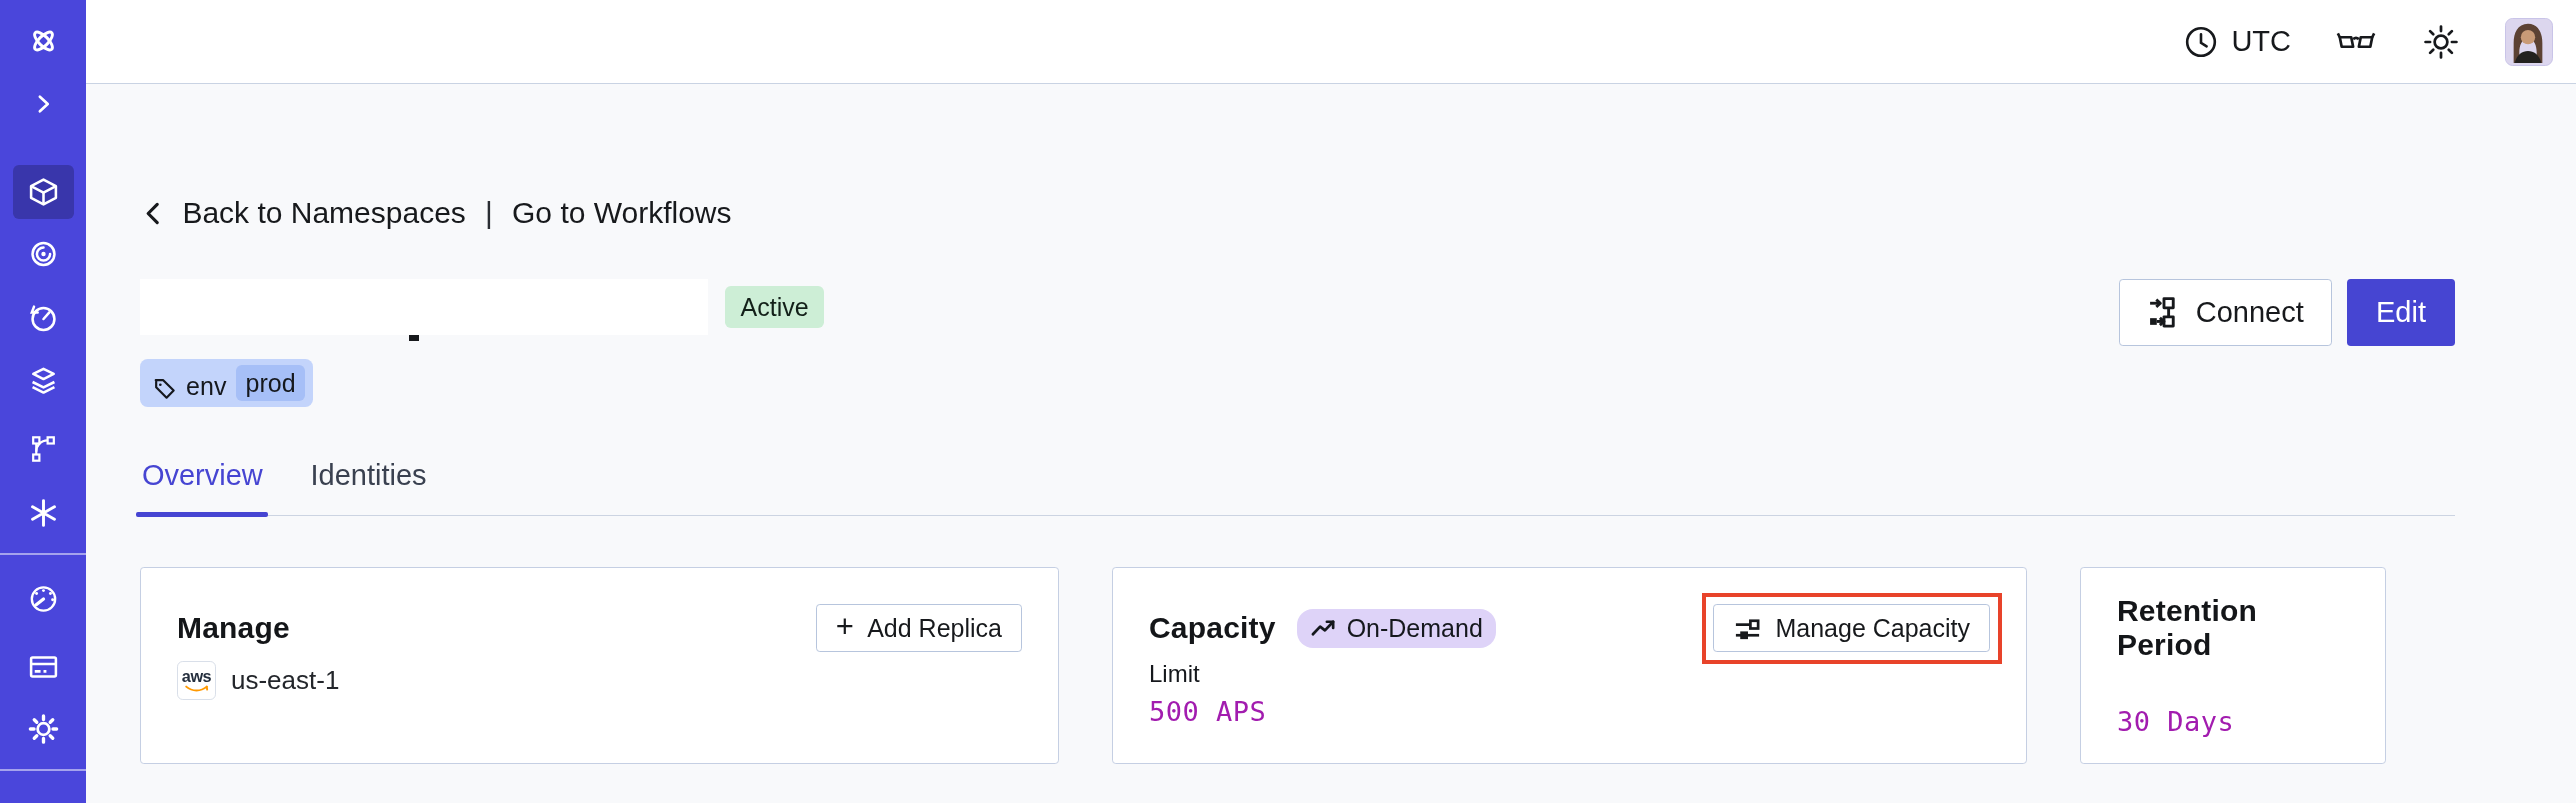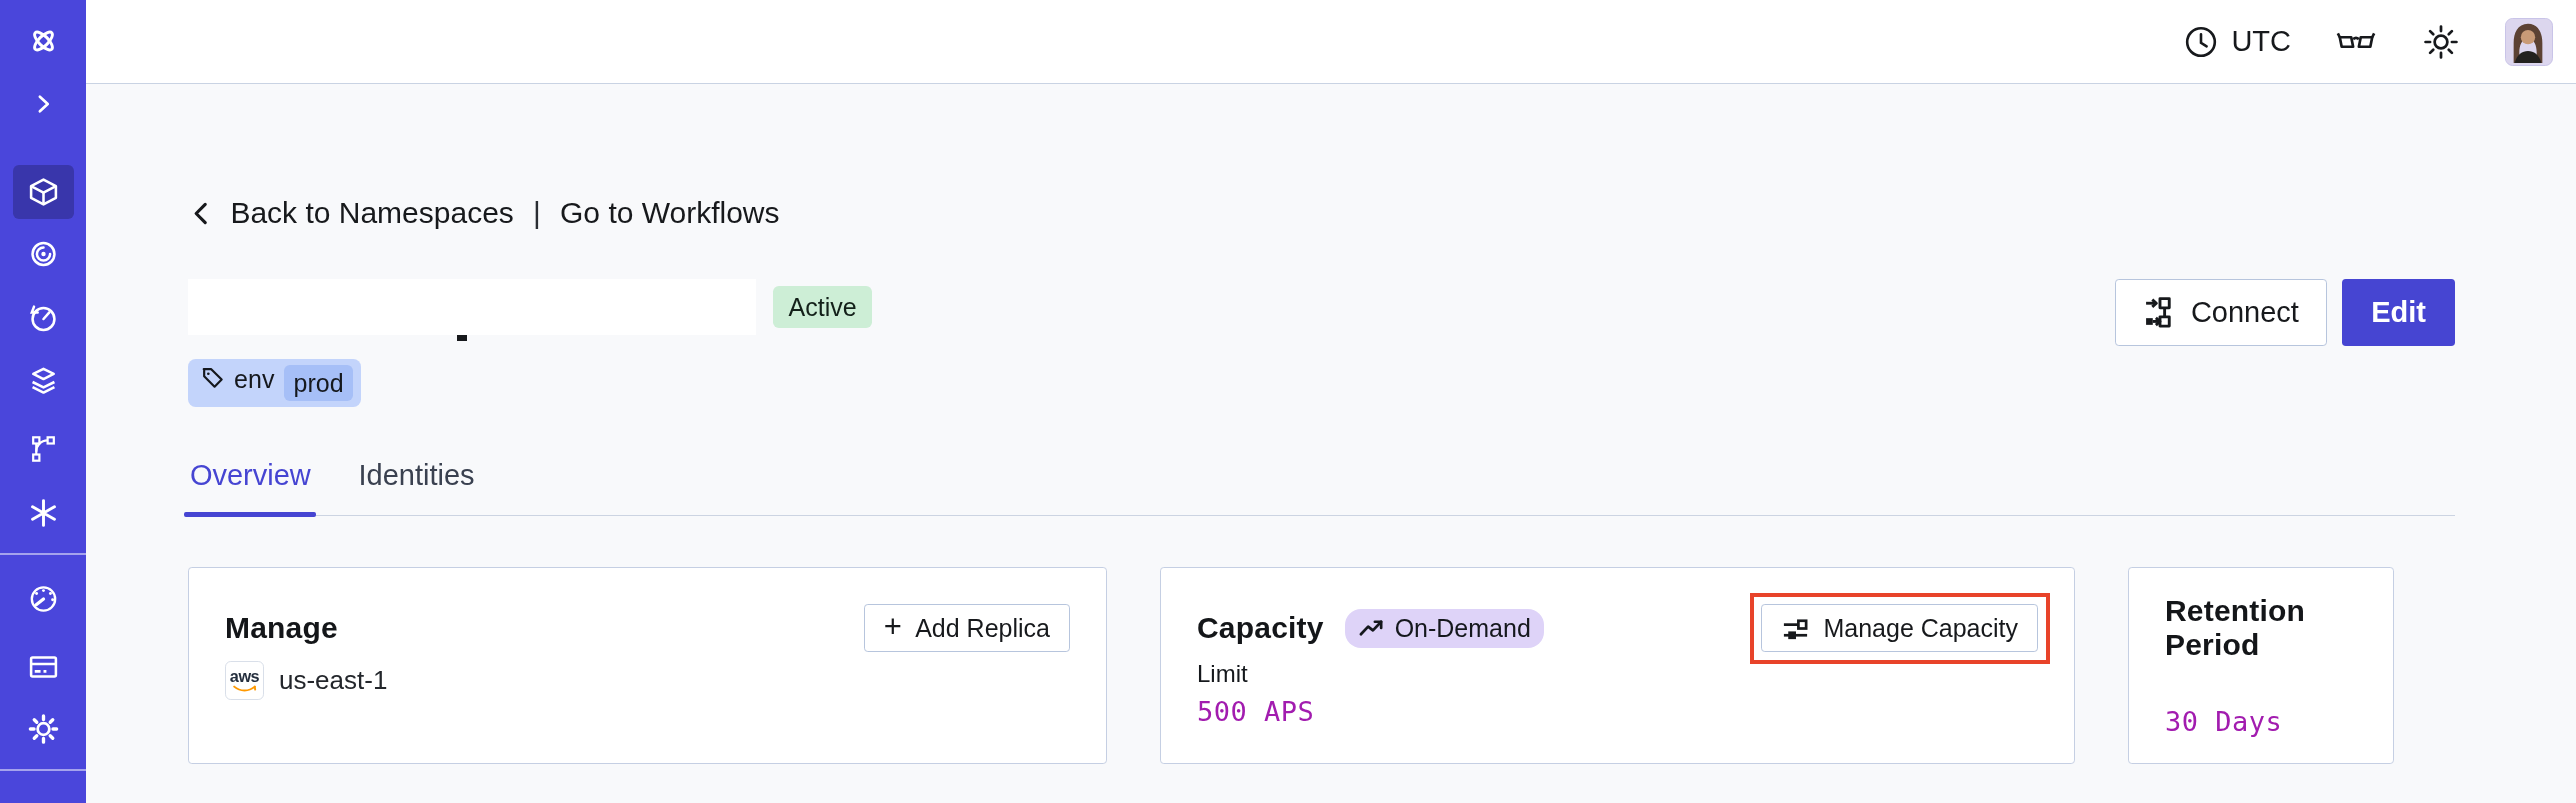--- a/index.html
+++ b/index.html
@@ -31,65 +31,65 @@
   .tz-group { display: flex; align-items: center; gap: 11.5px; cursor: pointer; }
   .tz-label { font-size: 29px; color: #17191c; }
   .topbar-icon { color: #17191c; cursor: pointer; }
   .avatar {
     width: 48px; height: 48px; border-radius: 7.7px; overflow: hidden;
     border: 1.9px solid #c9c4e8; background: #dcd6ee; cursor: pointer;
   }
 
   
   .main { position: absolute; left: 86px; top: 86px; right: 0; bottom: 0; }
-  .content { margin: 0 121px 0 102px; }
+  .content { margin: 0 121px 0 54px; }
 
   .breadcrumb {
     margin-top: 110px; display: flex; align-items: center; gap: 13.4px;
     font-size: 30px; font-weight: 500; color: #17191c;
   }
   .crumb-link { cursor: pointer; }
   .crumb-sep { margin: 0 5.8px; font-weight: 400; color: #2a2d33; }
 
   .title-row { margin-top: 49px; display: flex; justify-content: space-between; align-items: flex-start; }
   .title-left-top { display: flex; align-items: center; gap: 17.3px; }
   .name-redaction { position: relative; width: 568px; height: 56px; background: #ffffff; }
   .redaction-dot { position: absolute; left: 269px; bottom: -5.8px; width: 9.6px; height: 5.8px; background: #17191c; }
   .status-badge {
     background: #cdeed6; color: #132019; font-size: 25px;
     padding: 8.6px 15.3px; border-radius: 5.8px; line-height: 1;
   }
   .tag-row { margin-top: 24px; }
   .tag {
-    display: inline-flex; align-items: flex-start; gap: 9.6px;
+    display: inline-flex; align-items: flex-end; gap: 9.6px;
     background: #c3d4fb; border-radius: 7.7px; padding: 5.8px 7.7px 5.8px 11.5px;
     font-size: 25px; color: #15181d;
   }
   .tag-chip { background: #a6bff7; border-radius: 5.8px; padding: 3.8px 9.6px; }
 
   .title-actions { display: flex; gap: 15.3px; }
   .btn { display: inline-flex; align-items: center; gap: 13.4px; border-radius: 3.8px; cursor: pointer; font-family: "Liberation Sans", sans-serif; }
   .btn-secondary { background: #ffffff; border: 1.9px solid #b7c5dd; color: #17191c; }
   .btn-lg { height: 67px; padding: 0 27px; font-size: 29px; }
   .btn-sm { height: 48px; padding: 0 19px; font-size: 25px; }
-  .btn-primary { background: #4645d2; border: none; color: #ffffff; height: 67px; padding: 0 29px; font-size: 29px; font-weight: bold; }
+  .btn-primary { background: #4645d2; border: none; color: #ffffff; height: 67px; padding: 0 29px; font-size: 29px; }
 
   .tabs { margin-top: 52px; display: flex; gap: 44px; border-bottom: 1.9px solid #ccd4e2; }
   .tab { position: relative; font-size: 29px; padding: 0 1.9px 23px 1.9px; color: #3a4150; cursor: pointer; }
   .tab.active { color: #4645d2; }
   .tab.active::after { content: ""; position: absolute; left: -3.8px; right: -3.8px; bottom: -1.9px; height: 4.8px; background: #4645d2; border-radius: 1.9px; }
 
   .cards { margin-top: 51px; display: flex; gap: 53px; }
   .card {
     background: #ffffff; border: 1.9px solid #c5cfe3; border-radius: 3.8px;
     height: 197px; padding: 36px 36px 29px 36px; flex: none;
   }
   .card-region { width: 919px; }
   .card-capacity { width: 915px; }
-  .card-retention { width: 266px; }
+  .card-retention { width: 306px; }
   .card-head { display: flex; justify-content: space-between; align-items: center; height: 48px; }
   .card-head-left { display: flex; align-items: center; gap: 21px; }
   .card-title { font-size: 30px; font-weight: 700; color: #141619; letter-spacing: 0.2px; }
   .field-label { margin-top: 7.7px; font-size: 24px; color: #15181c; }
   .value-row { margin-top: 8.6px; display: flex; align-items: center; gap: 15px; }
   .mono-value { font-family: "DejaVu Sans Mono", monospace; font-size: 27px; color: #a21caf; letter-spacing: 0.5px; }
   .region-value { font-size: 26px; color: #23262b; }
   .retention-value { margin-top: 54px; }
 
   .ondemand-badge {

